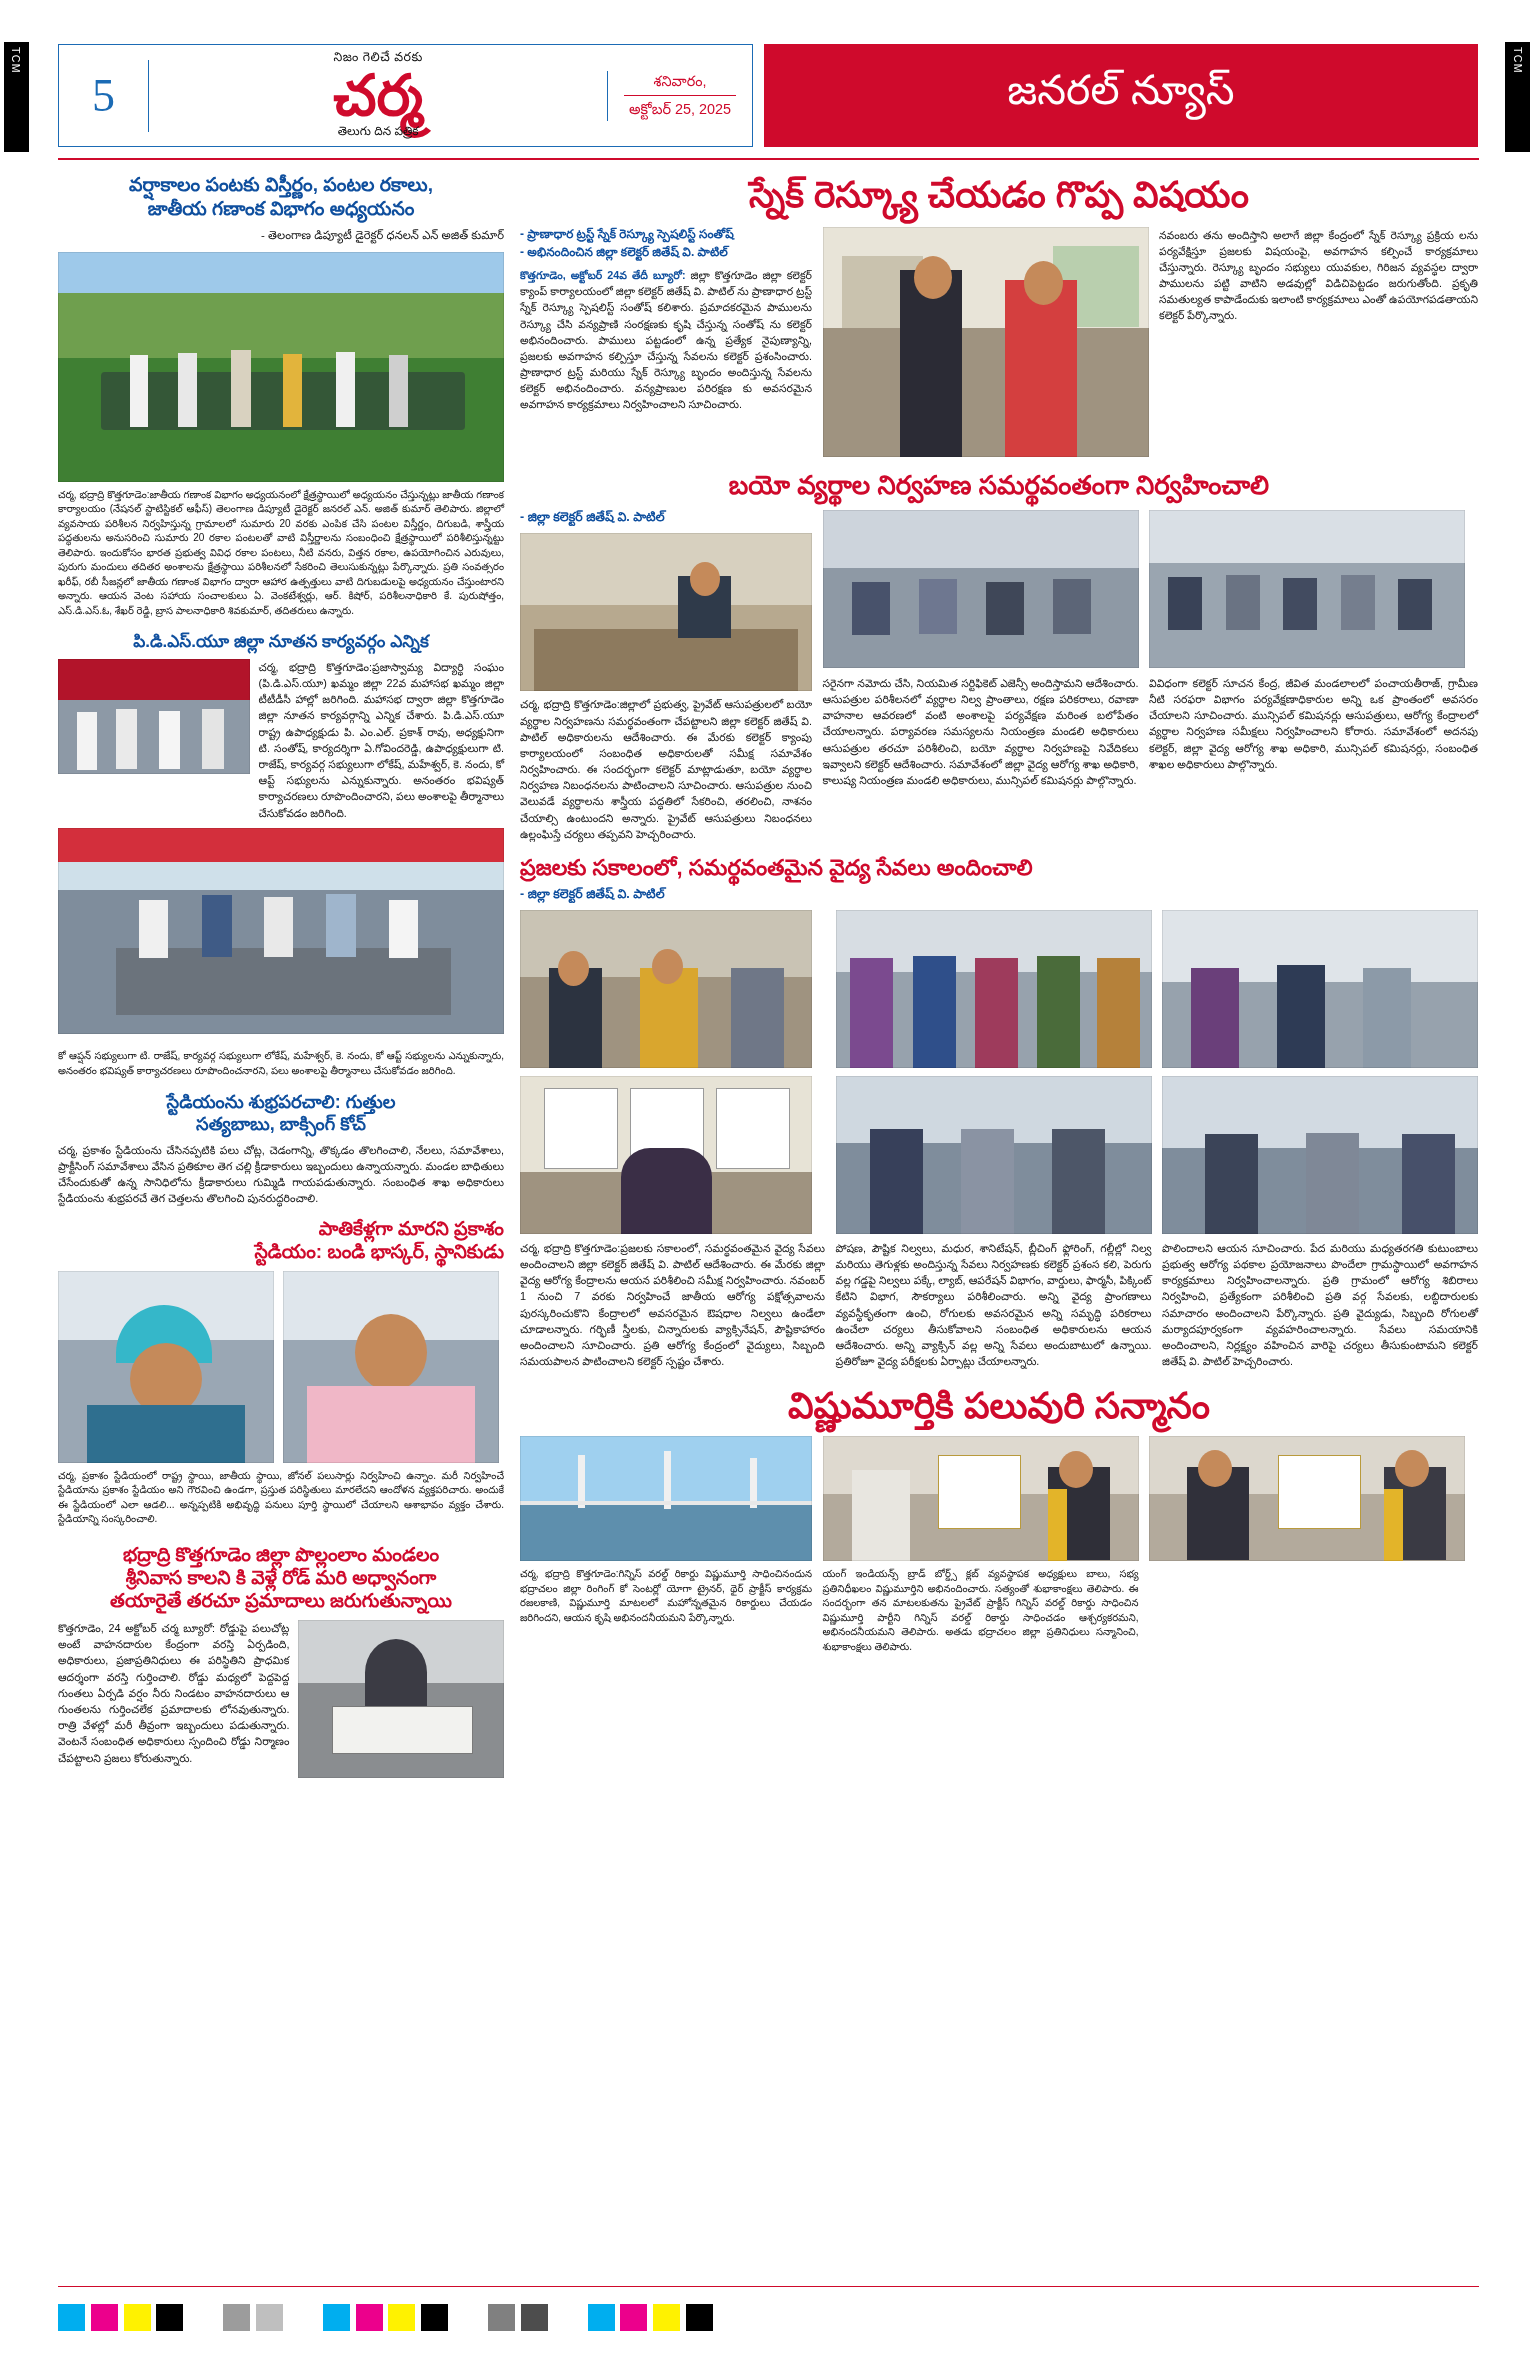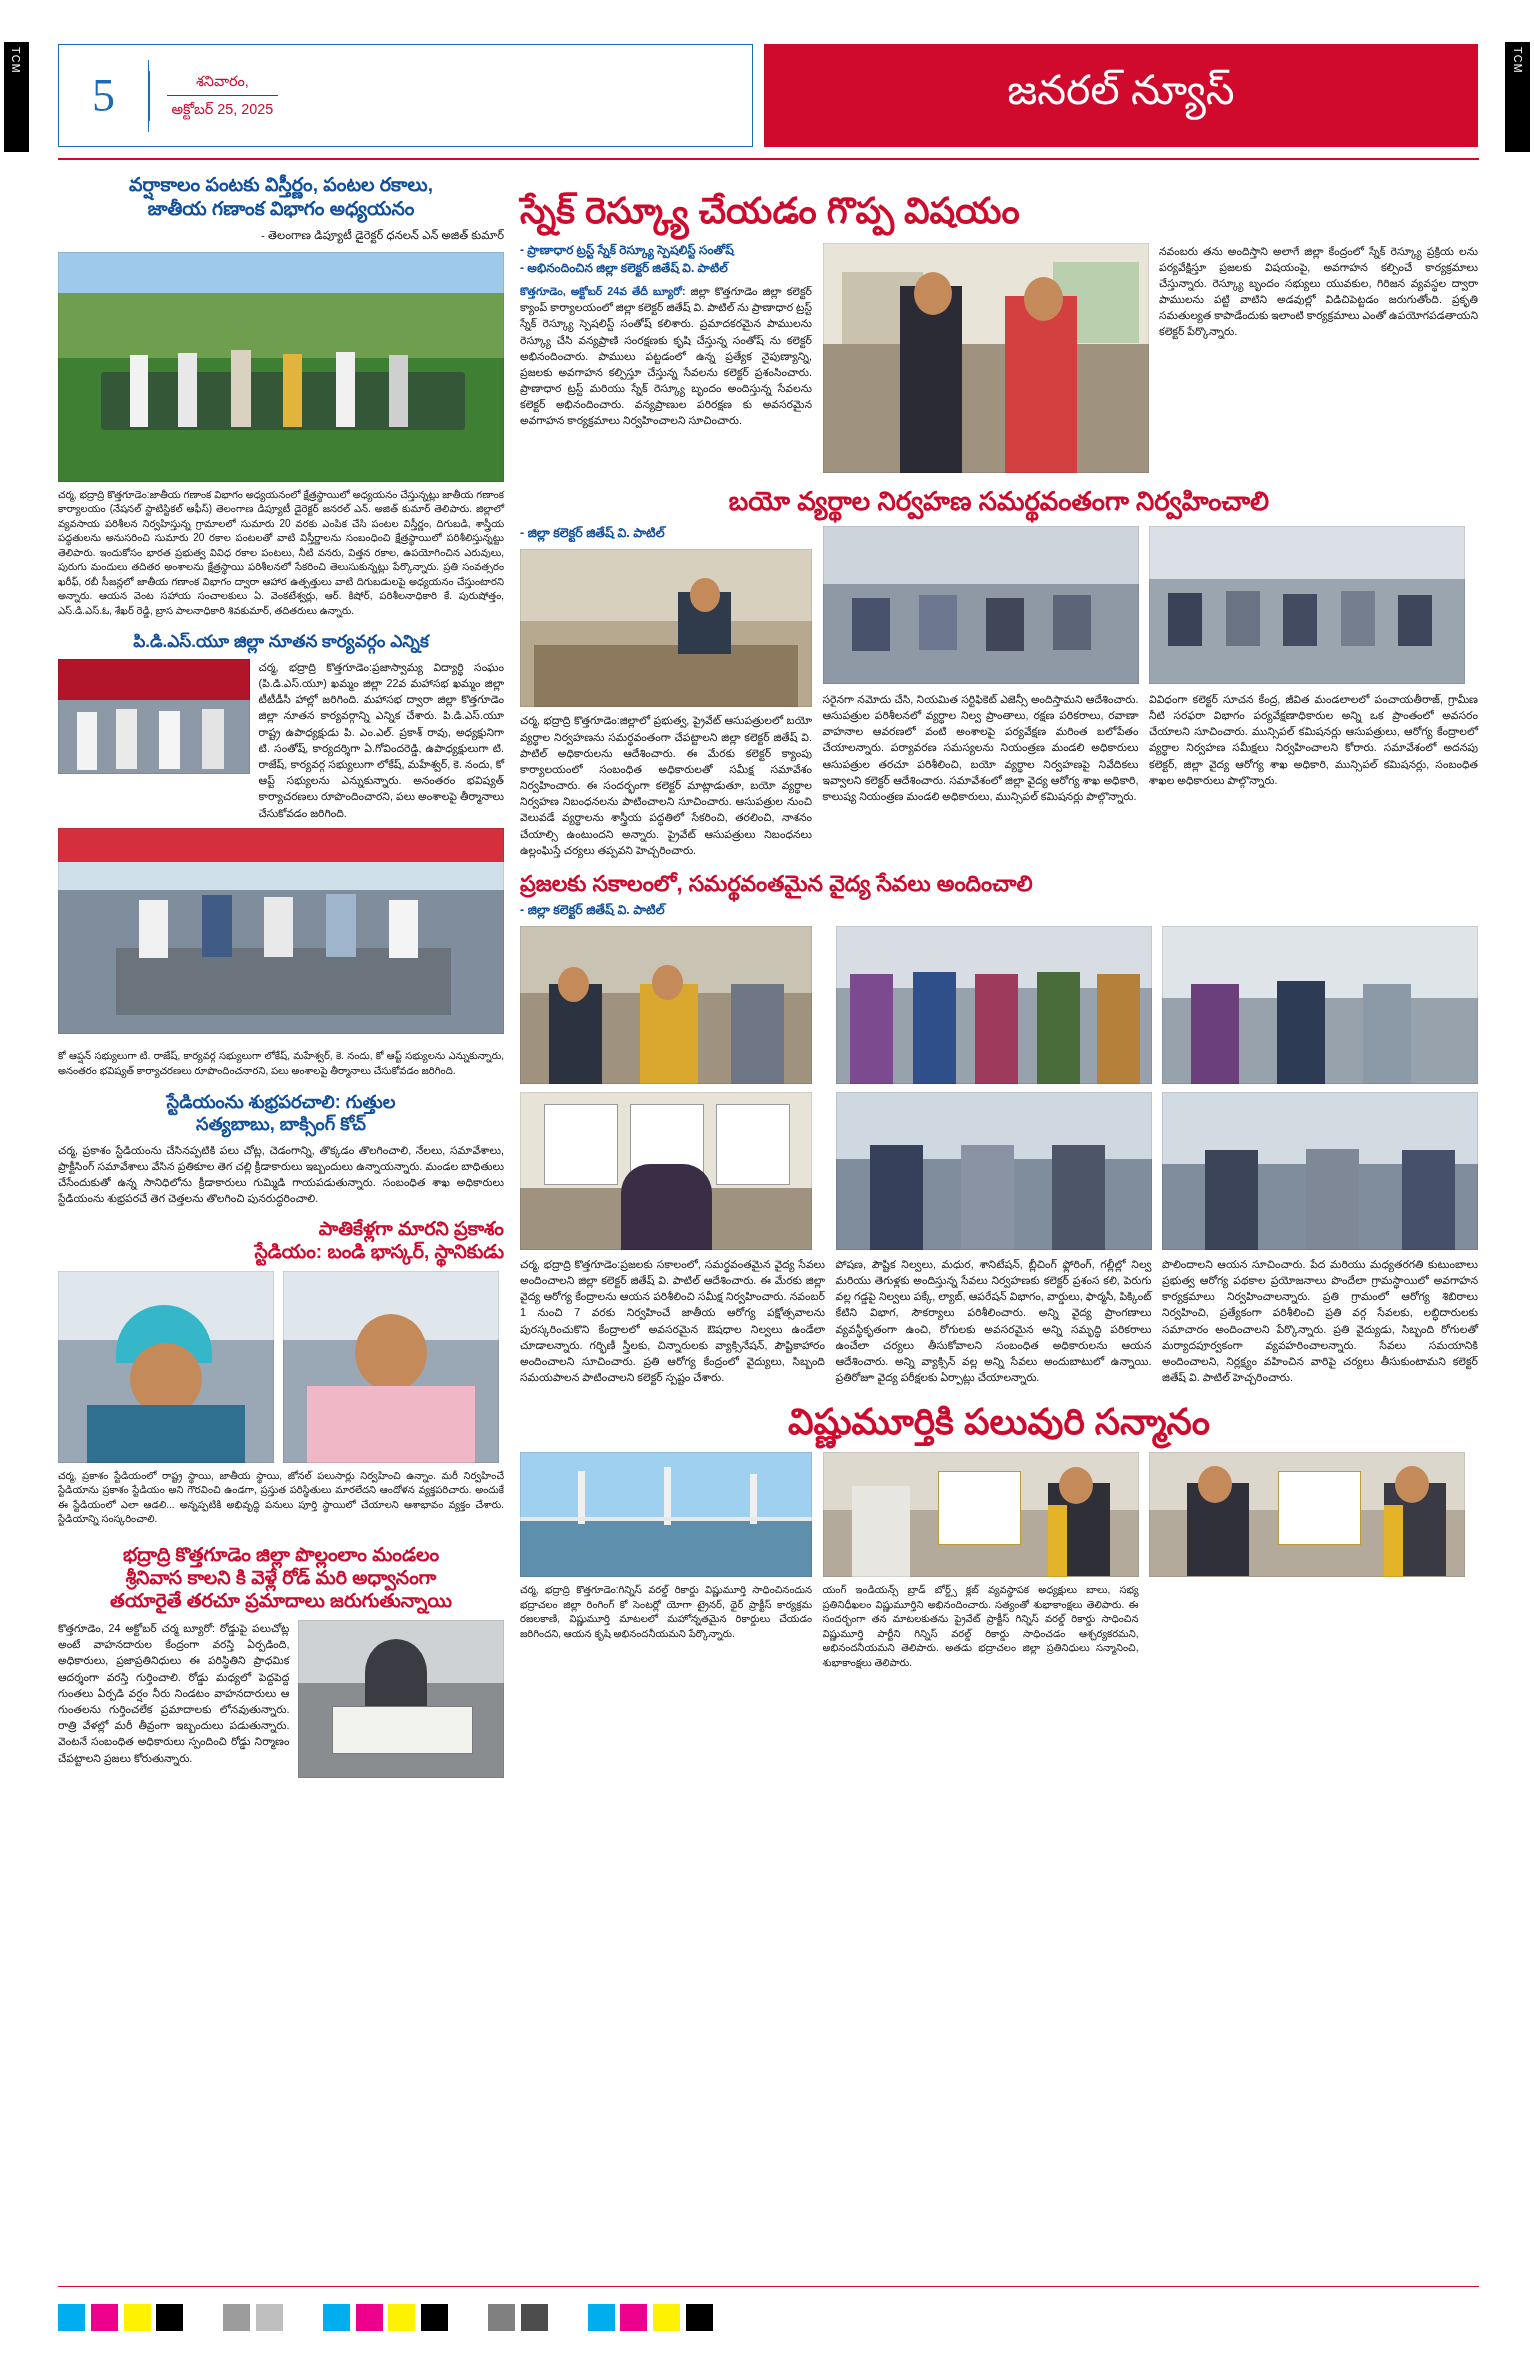--- a/index.html
+++ b/index.html
@@ -64,20 +64,25 @@
   <div class="regbar-left">
       <span>TCM</span>
     </div>
   <div class="regbar-right">
       <span>TCM</span>
     </div>
 
   <div class="masthead">
     <div class="mh-page">5</div>
     <div class="mh-div"></div>
+    <div class="mh-logo">
+      <div class="pre">నిజం గెలిచే వరకు</div>
+      <div class="big">చర్మ</div>
+      <div class="post">తెలుగు దిన పత్రిక</div>
+    </div>
     <div class="mh-date">
       <div>శనివారం,</div>
       <div class="ul"></div>
       <div>అక్టోబర్ 25, 2025</div>
     </div>
   </div>
 
   <div class="section-band">
     <span>జనరల్ న్యూస్</span>
   </div>
@@ -159,21 +164,21 @@
           <div style="position:absolute;left:67px;top:19px;width:62px;height:67px;background:#3b3b44;border-radius:50% 50% 0 0;"></div>
           <div style="position:absolute;left:34px;top:86px;width:139px;height:46px;background:#f2f2ef;border:1.4px solid #7a7a7a;"></div>
         </div>
       </div>
     </div>
   </div>
 
   <div style="position:absolute;left:520px;top:173px;width:958px;">
 
     <div>
-      <div class="head-red" style="font-size:36px;margin-top:16px;">స్నేక్ రెస్క్యూ చేయడం గొప్ప విషయం</div>
+      <div class="head-red" style="font-size:36px;text-align:center;">స్నేక్ రెస్క్యూ చేయడం గొప్ప విషయం</div>
       <div style="display:flex;gap:10.5px;margin-top:9.6px;">
         <div style="width:292px;">
           <div class="head-blue" style="font-size:12px;">- ప్రాణాధార ట్రస్ట్ స్నేక్ రెస్క్యూ స్పెషలిస్ట్ సంతోష్</div>
           <div class="head-blue" style="font-size:12px;margin-top:3.8px;">- అభినందించిన జిల్లా కలెక్టర్ జితేష్ వి. పాటిల్</div>
           <div class="body" style="margin-top:6.7px;">
             <span class="dateline">కొత్తగూడెం, అక్టోబర్ 24వ తేదీ బ్యూరో:</span>
             <span>జిల్లా కొత్తగూడెం జిల్లా కలెక్టర్ క్యాంప్ కార్యాలయంలో జిల్లా కలెక్టర్ జితేష్ వి. పాటిల్ ను ప్రాణాధార ట్రస్ట్ స్నేక్ రెస్క్యూ స్పెషలిస్ట్ సంతోష్ కలిశారు. ప్రమాదకరమైన పాములను రెస్క్యూ చేసి వన్యప్రాణి సంరక్షణకు కృషి చేస్తున్న సంతోష్ ను కలెక్టర్ అభినందించారు. పాములు పట్టడంలో ఉన్న ప్రత్యేక నైపుణ్యాన్ని, ప్రజలకు అవగాహన కల్పిస్తూ చేస్తున్న సేవలను కలెక్టర్ ప్రశంసించారు. ప్రాణాధార ట్రస్ట్ మరియు స్నేక్ రెస్క్యూ బృందం అందిస్తున్న సేవలను కలెక్టర్ అభినందించారు. వన్యప్రాణుల పరిరక్షణ కు అవసరమైన అవగాహన కార్యక్రమాలు నిర్వహించాలని సూచించారు.</span>
           </div>
         </div>
         <div class="photo ph-office" style="width:326px;height:230px;">

